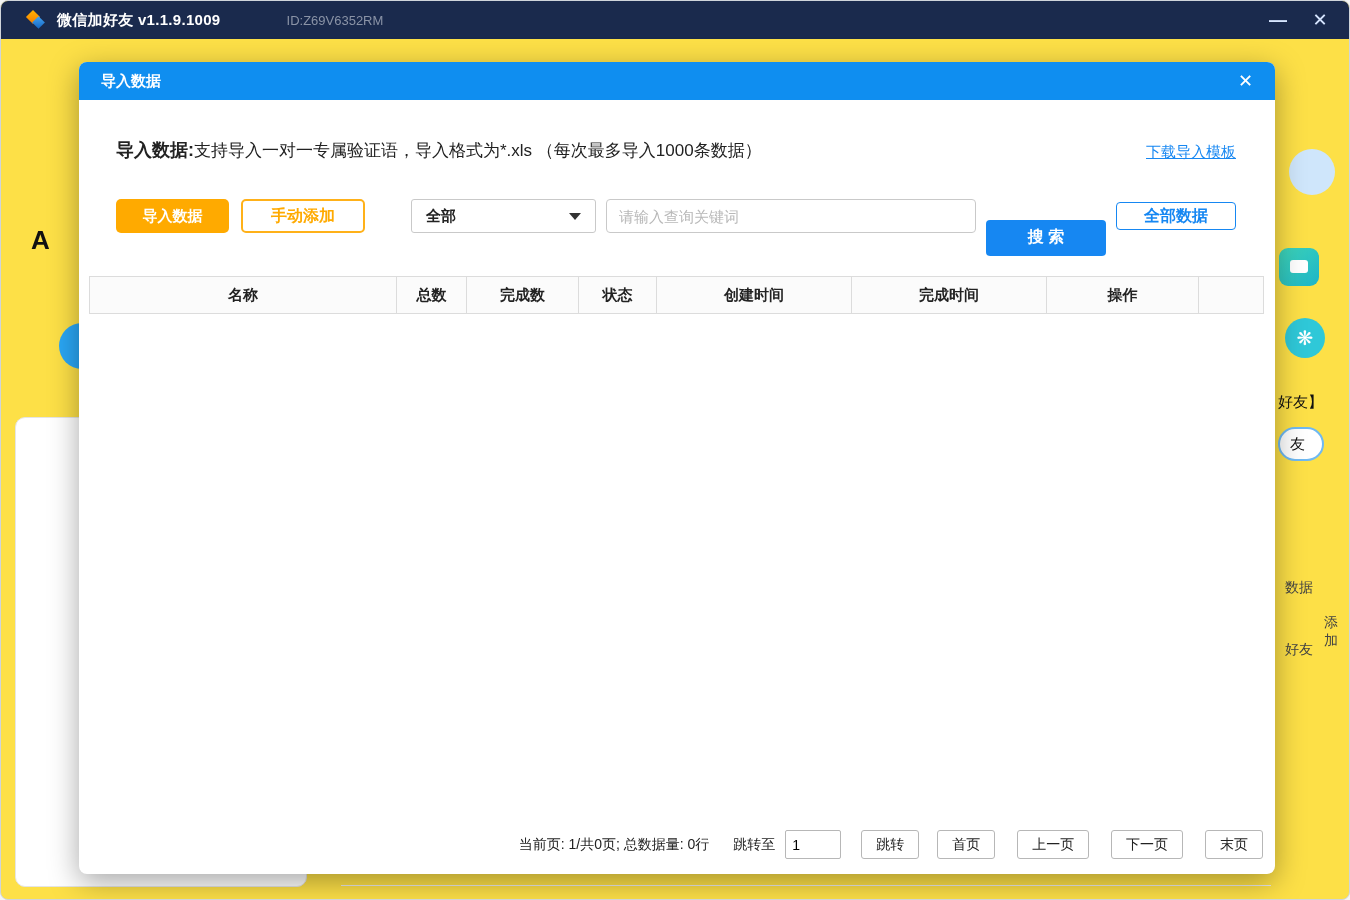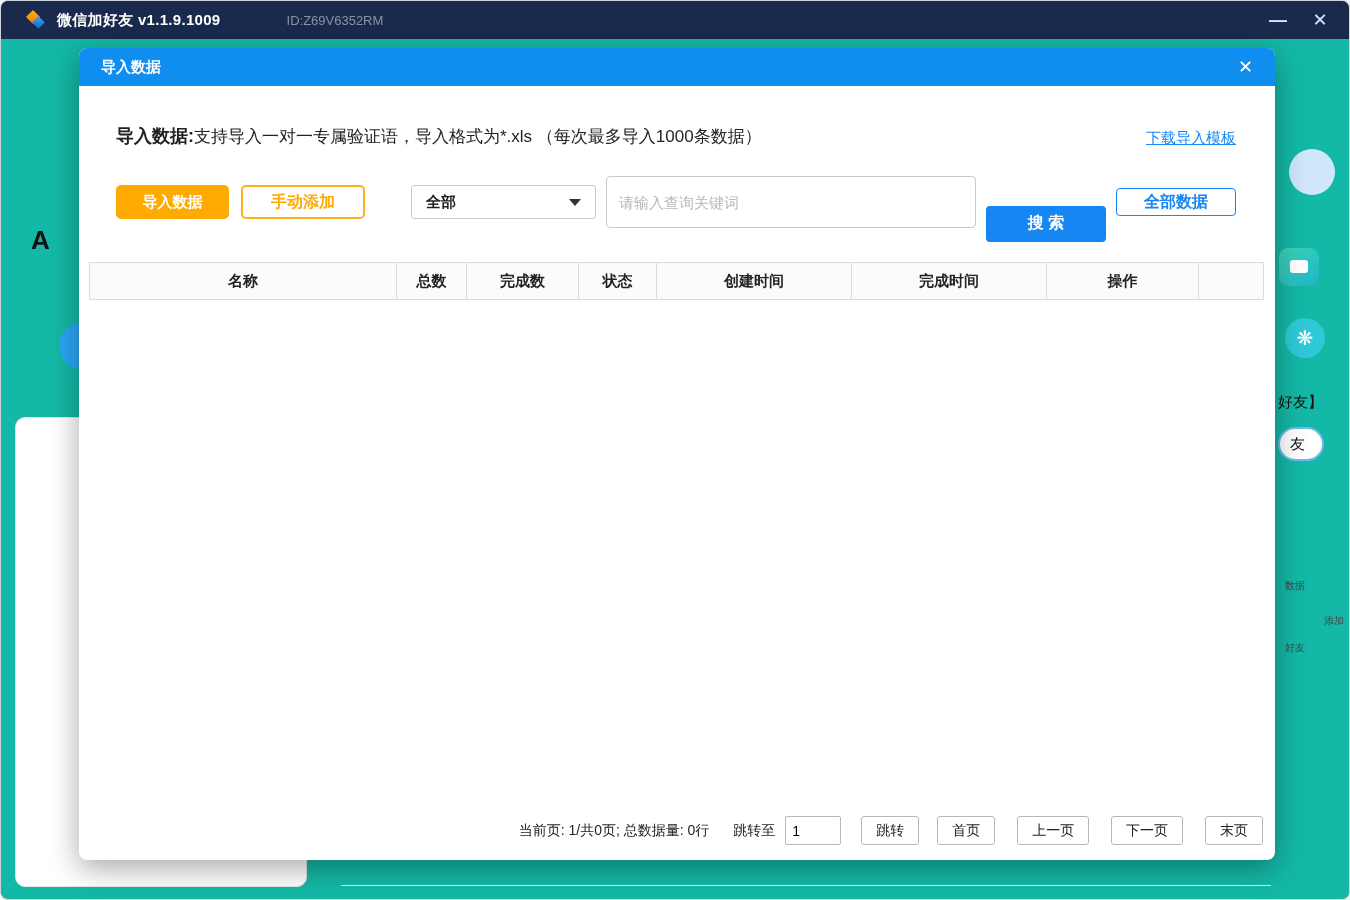--- a/index.html
+++ b/index.html
@@ -1,19 +1,19 @@
 <!DOCTYPE html>
 <html><head>
 <meta charset="utf-8">
 <style>
   * { margin:0; padding:0; box-sizing:border-box; }
   html,body { width:1350px; height:900px; }
   body { font-family:"Liberation Sans","DejaVu Sans",sans-serif; background:#f4f4f4; overflow:hidden; position:relative; }
 
-  .window { position:absolute; inset:0; background:#14b8a6; border:1px solid #cfd4da; border-radius:8px; overflow:hidden; }
+  .window { position:absolute; inset:0; background:#fde047; border:1px solid #cfd4da; border-radius:8px; overflow:hidden; }
 
   
   .titlebar { position:absolute; top:0; left:0; right:0; height:38px; background:#1a2a4d; display:flex; align-items:center; z-index:6; }
   .app-logo { width:18px; height:18px; margin-left:26px; position:relative; flex:0 0 auto; }
   .app-logo .d1 { position:absolute; left:1px; top:1px; width:10px; height:10px; transform:rotate(45deg); background:linear-gradient(135deg,#ffb300,#f57c00); }
   .app-logo .d2 { position:absolute; left:7px; top:7px; width:9px; height:9px; transform:rotate(45deg); background:linear-gradient(135deg,#42a5f5,#1565c0); }
   .app-title { color:#ffffff; font-weight:bold; font-size:15px; margin-left:12px; letter-spacing:.3px; }
   .app-id { color:#8a93a6; font-size:13px; margin-left:66px; }
   .titlebar-controls { margin-left:auto; display:flex; align-items:center; gap:16px; padding-right:16px; }
   .tb-btn { color:#d7e6ff; font-size:18px; font-weight:bold; width:26px; text-align:center; cursor:pointer; line-height:36px; }
@@ -21,44 +21,44 @@
   
   .bg-letter { position:absolute; left:30px; top:224px; font-size:26px; font-weight:bold; color:#111; z-index:1; }
   .bg-circle-blue { position:absolute; left:58px; top:322px; width:46px; height:46px; border-radius:50%; background:#2aa7f5; z-index:1; }
   .bg-left-panel { position:absolute; left:14px; top:416px; width:292px; height:470px; border:1px solid #e5e5e5; border-radius:10px; background:#fff; z-index:1; }
   .bg-circle-light { position:absolute; left:1288px; top:148px; width:46px; height:46px; border-radius:50%; background:#cfe6fb; z-index:1; }
   .bg-teal-square { position:absolute; left:1278px; top:247px; width:40px; height:38px; border-radius:9px; background:linear-gradient(135deg,#3fd6b8,#1db4c8); z-index:1; }
   .bg-teal-square .chat-glyph { width:18px; height:13px; background:#fff; border-radius:3px; margin:12px auto 0 auto; }
   .bg-teal-circle { position:absolute; left:1284px; top:317px; width:40px; height:40px; border-radius:50%; background:#2fc8d8; color:#fff; display:flex; align-items:center; justify-content:center; font-size:20px; z-index:1; }
   .bg-text-friend { position:absolute; left:1277px; top:392px; font-size:15px; color:#111; z-index:1; }
   .bg-pill { position:absolute; left:1277px; top:426px; width:46px; height:34px; border:2px solid #6fb9f2; border-radius:17px; display:flex; align-items:center; padding-left:10px; font-size:15px; color:#111; background:#fff; z-index:1; }
-  .bg-small-label { position:absolute; left:1284px; font-size:10px; color:#444; z-index:1; }
+  .bg-small-label { position:absolute; left:1284px; font-size:14px; color:#444; z-index:1; }
   .bg-small-label.l1 { top:578px; }
   .bg-small-label.l2 { top:613px;margin-left:39px; }
   .bg-small-label.l3 { top:640px; }
   .bg-divider { position:absolute; left:340px; top:884px; width:930px; height:1px; background:#e8e8e8; z-index:1; }
 
   
-  .dialog { position:absolute; left:78px; top:47px; width:1196px; height:812px; background:#fff; border-radius:8px; box-shadow:0 8px 30px rgba(0,0,0,.35); z-index:10; }
+  .dialog { position:absolute; left:78px; top:61px; width:1196px; height:812px; background:#fff; border-radius:8px; box-shadow:0 8px 30px rgba(0,0,0,.35); z-index:10; }
   .dialog-header { height:38px; background:#0f8ef0; border-radius:8px 8px 0 0; display:flex; align-items:center; justify-content:space-between; padding:0 22px; }
   .dialog-title { color:#fff; font-size:15px; font-weight:bold; }
   .dialog-close { color:#fff; font-size:18px; font-weight:bold; cursor:pointer; line-height:38px; }
 
   .info-row { margin:38px 39px 0 37px; display:flex; justify-content:space-between; align-items:flex-end; }
   .info-left { font-size:17px; color:#222; }
   .info-label { font-weight:bold; font-size:18px; }
   .download-link { font-size:15px; color:#1687f2; text-decoration:underline; cursor:pointer; white-space:nowrap; }
 
   .toolbar { margin:36px 39px 0 37px; display:flex; align-items:center; height:36px; }
   .btn { cursor:pointer; font-family:inherit; }
   .btn-orange { width:113px; height:34px; background:#ffaa00; color:#fff; border:none; border-radius:5px; font-size:15px; font-weight:bold; }
   .btn-orange-outline { width:124px; height:34px; background:#fff; color:#ffaa00; border:2px solid #ffb119; border-radius:5px; font-size:16px; font-weight:bold; margin-left:12px; }
   .select-box { width:185px; height:34px; border:1px solid #c9c9c9; border-radius:3px; display:flex; align-items:center; justify-content:space-between; padding:0 14px; margin-left:46px; font-size:15px; font-weight:bold; color:#222; cursor:pointer; background:#fff; }
   .caret-down { width:0; height:0; border-left:6px solid transparent; border-right:6px solid transparent; border-top:7px solid #333; }
-  .search-input { width:370px; height:52px; border:1px solid #c9c9c9; border-radius:4px; margin-left:10px; padding:0 12px; font-size:15px; color:#333; outline:none; font-family:inherit; }
+  .search-input { width:370px; height:34px; border:1px solid #c9c9c9; border-radius:4px; margin-left:10px; padding:0 12px; font-size:15px; color:#333; outline:none; font-family:inherit; }
   .search-input::placeholder { color:#b8b8b8; }
   .btn-blue { width:120px; height:36px; background:#1687f2; color:#fff; border:none; border-radius:4px; font-size:16px; font-weight:bold; margin-left:10px;margin-top:43px; }
   .btn-blue-outline { width:120px; height:28px; background:#fff; color:#1687f2; border:1px solid #1687f2; border-radius:4px; font-size:16px; font-weight:bold; margin-left:10px; }
 
   .table-wrap { margin:42px 12px 0 10px; }
   table { width:1174px; border-collapse:collapse; table-layout:fixed; }
   th { border:1px solid #dcdcdc; height:37px; font-size:15px; font-weight:bold; color:#222; background:#fbfbfb; text-align:center; }
   .table-empty-body { width:1174px; height:508px; background:#fff; }
 
   .pagination { margin:8px 12px 0 10px; width:1174px; display:flex; justify-content:flex-end; align-items:center; font-size:14px; color:#222; }

